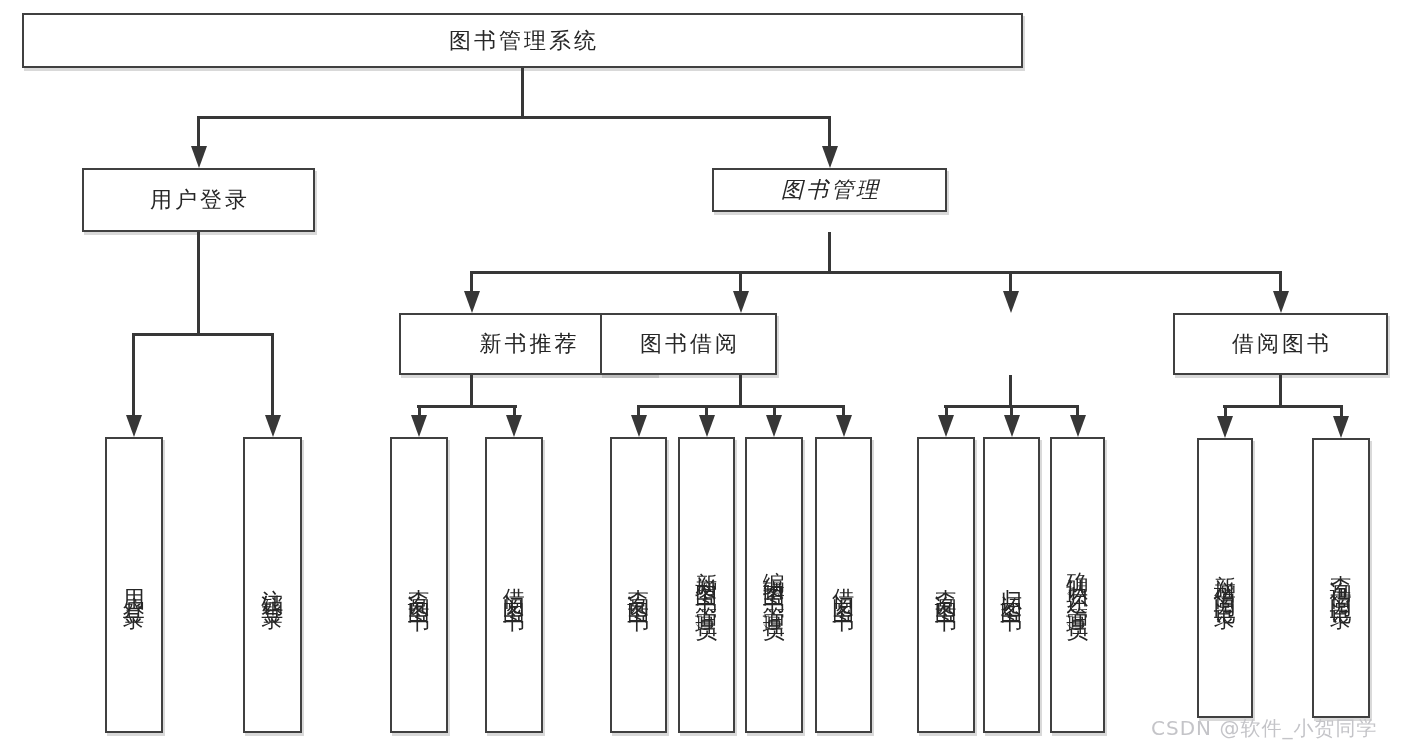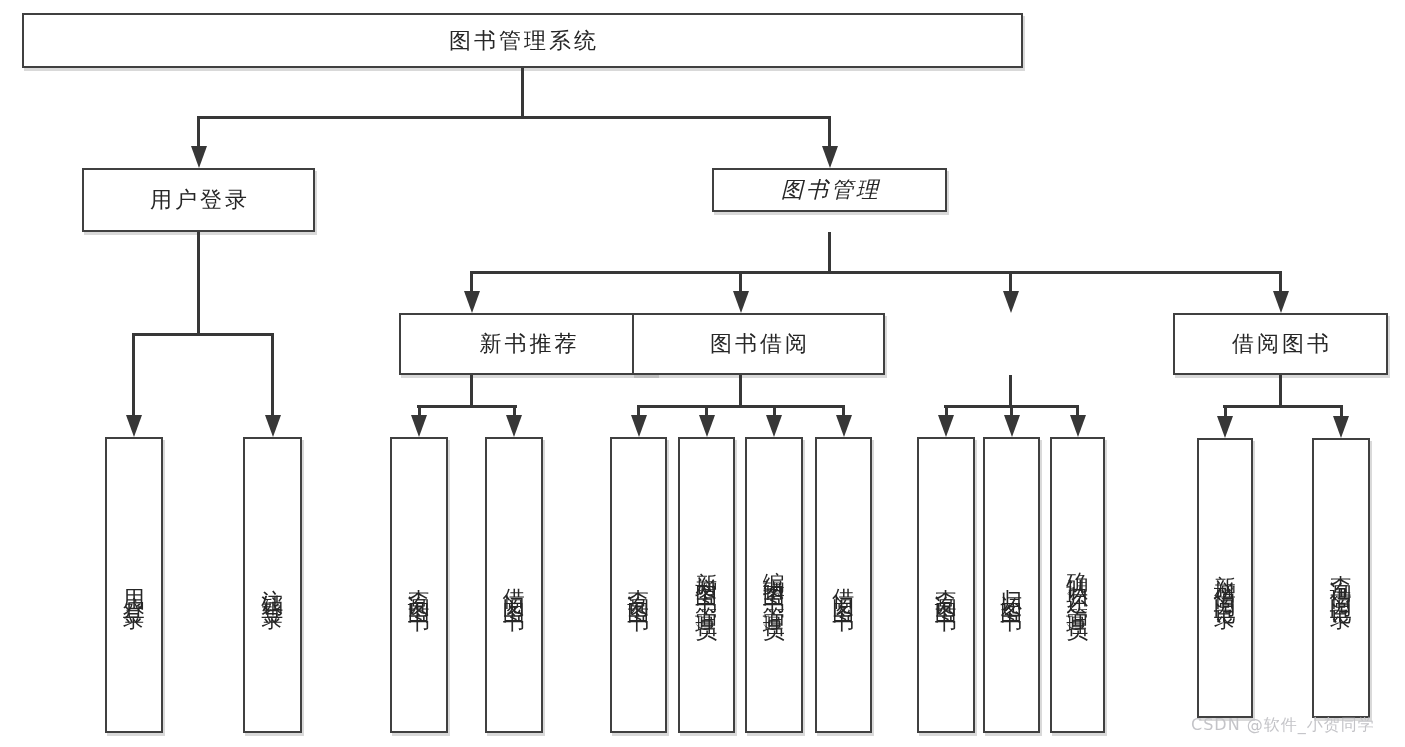--- a/index.html
+++ b/index.html
@@ -19,21 +19,21 @@
     line-height:1.15;white-space:nowrap;
   }
   .v{position:absolute;width:3px;background:#373737;}
   .h{position:absolute;height:3px;background:#373737;}
   .arrow{
     position:absolute;width:0;height:0;
     border-left:8px solid transparent;border-right:8px solid transparent;
     border-top:22px solid #373737;
   }
   .watermark{
-    position:absolute;left:1191px;top:715px;font-size:16px;
+    position:absolute;left:1151px;top:715px;font-size:20px;
     color:#c4c4c8;letter-spacing:1px;white-space:nowrap;
   }
 </style>
 </head>
 <body>
 
 <div class="canvas">
 
   <div class="box" style="left:22px;top:13px;width:1001px;height:55px;">
     <span class="hlabel">图书管理系统</span>
@@ -67,21 +67,21 @@
   <div class="v" style="left:739px;top:271px;height:24px;"></div>
   <div class="arrow" style="left:733px;top:291px;"></div>
   <div class="v" style="left:1009px;top:271px;height:24px;"></div>
   <div class="arrow" style="left:1003px;top:291px;"></div>
   <div class="v" style="left:1279px;top:271px;height:24px;"></div>
   <div class="arrow" style="left:1273px;top:291px;"></div>
 
   <div class="box" style="left:363px;top:313px;width:258px;height:62px;margin-left:36px;">
     <span class="hlabel">新书推荐</span>
   </div>
-  <div class="box" style="left:632px;top:313px;width:253px;height:62px;">
+  <div class="box" style="left:600px;top:313px;width:177px;height:62px;">
     <span class="hlabel">图书借阅</span>
   </div>
   <div class="box" style="left:1173px;top:313px;width:215px;height:62px;">
     <span class="hlabel">借阅图书</span>
   </div>
 
   <div class="v" style="left:470px;top:375px;height:32px;"></div>
   <div class="v" style="left:739px;top:375px;height:32px;"></div>
   <div class="v" style="left:1009px;top:375px;height:32px;"></div>
   <div class="v" style="left:1279px;top:375px;height:32px;"></div>

